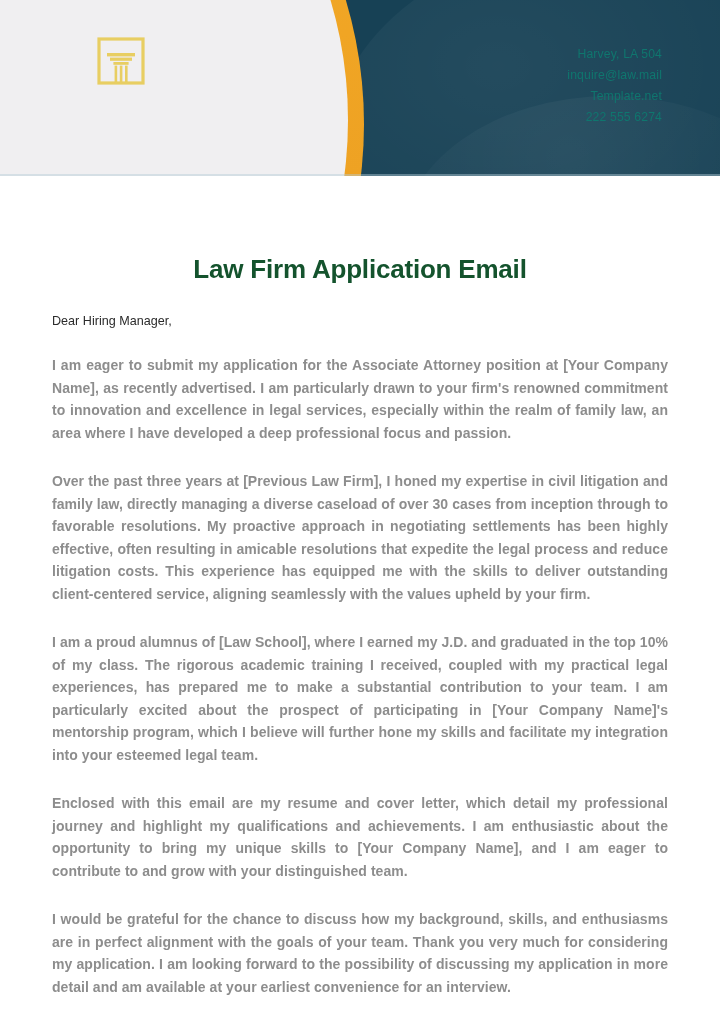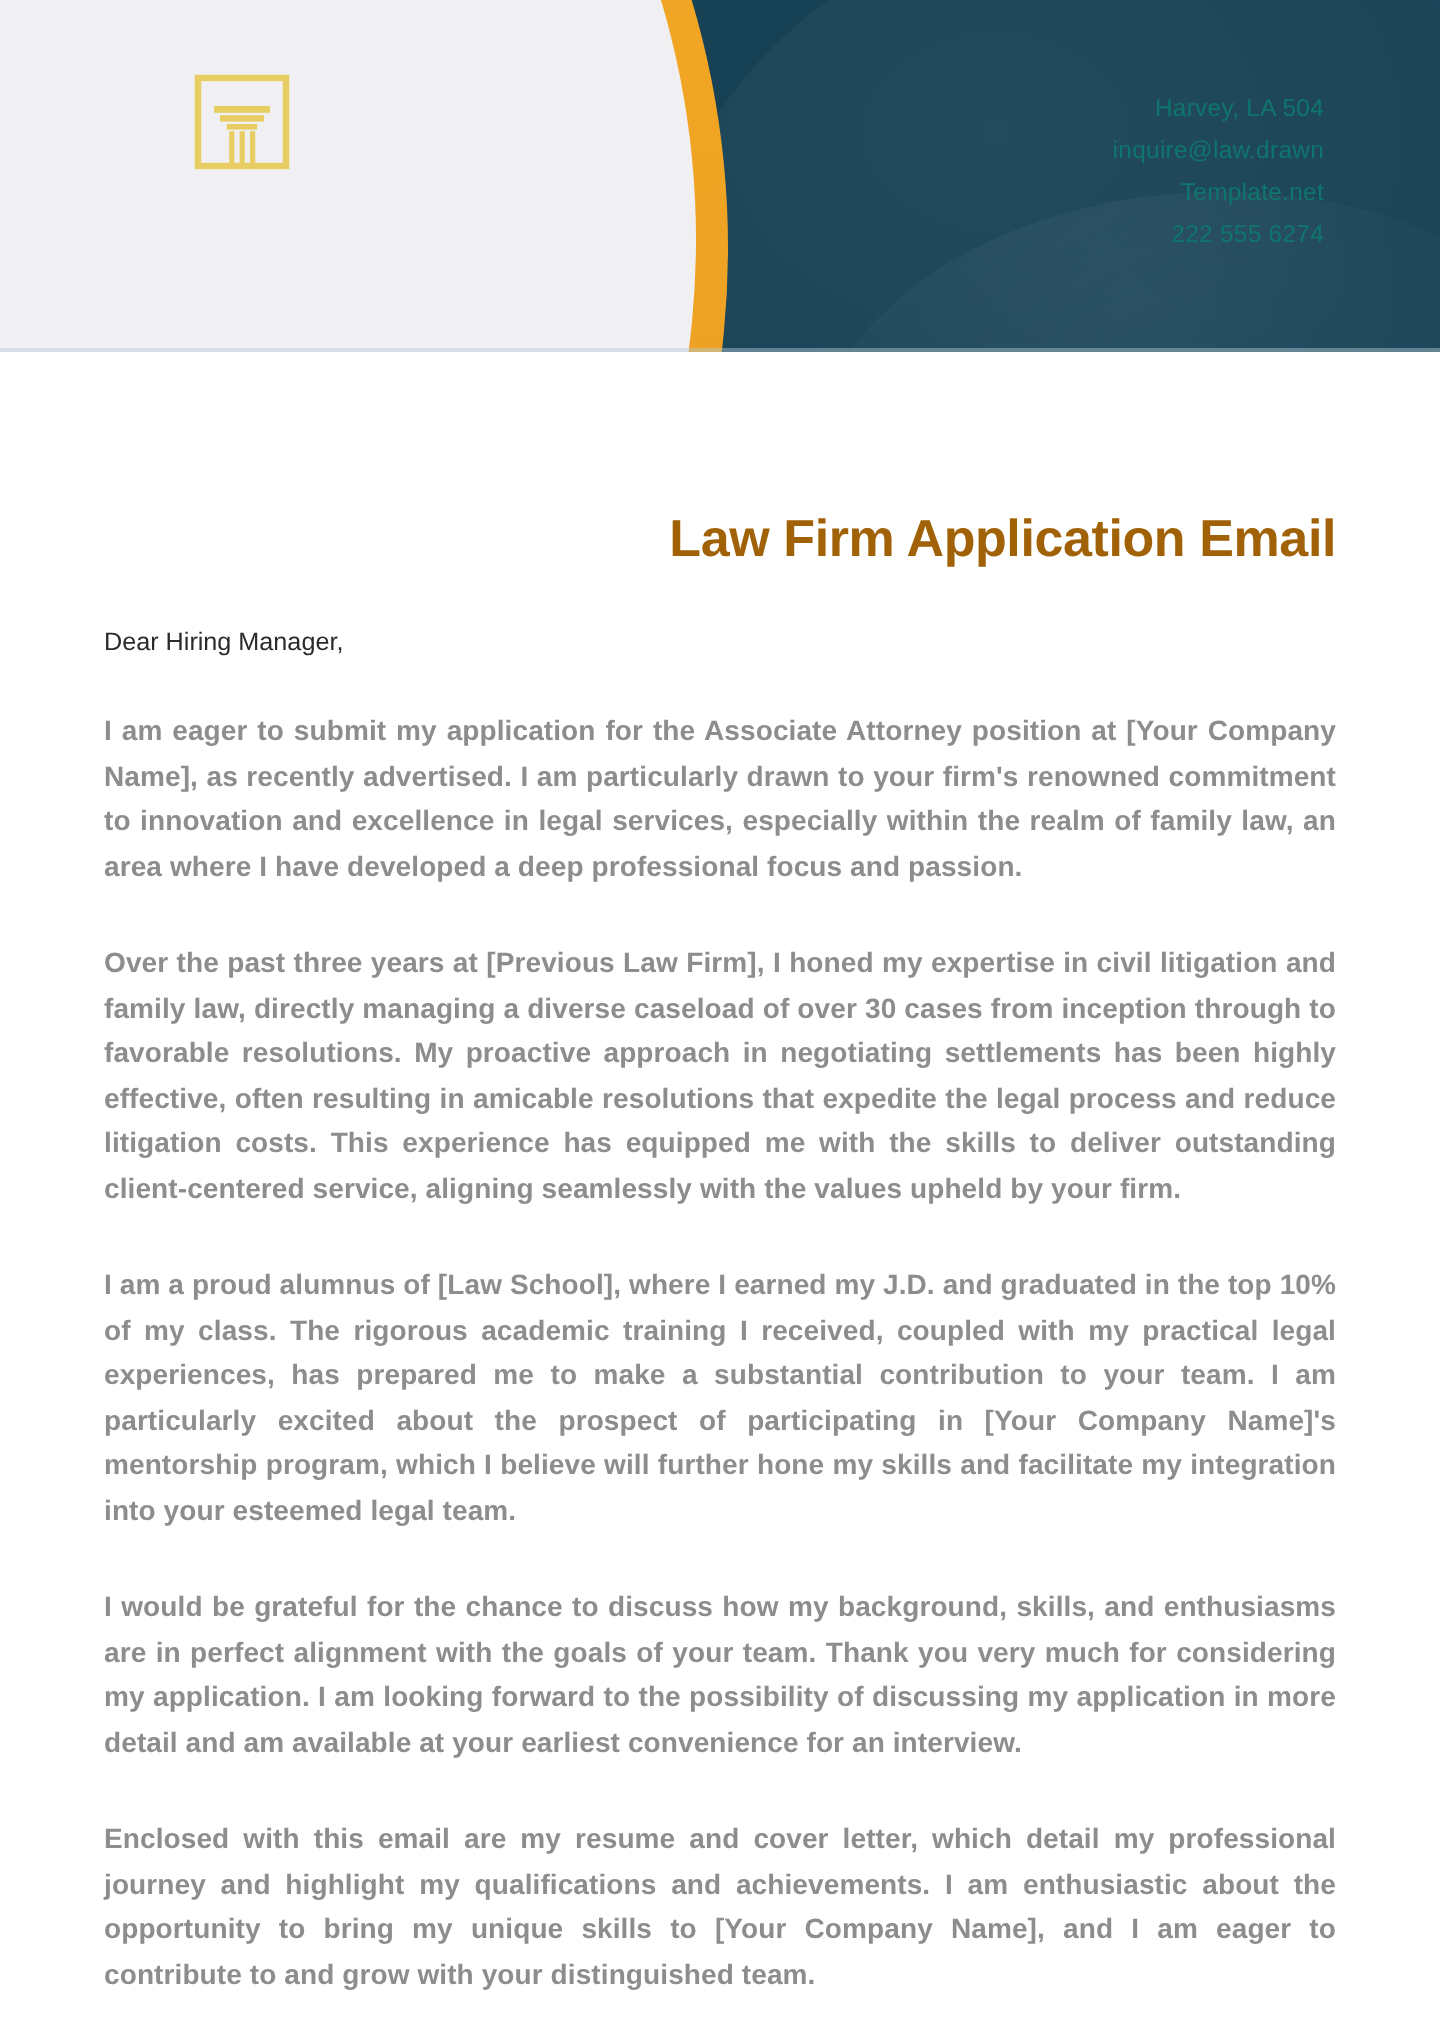--- a/index.html
+++ b/index.html
@@ -114,24 +114,24 @@
     font-size: 12.2px;
     line-height: 21px;
     letter-spacing: 0.15px;
   }
 
   
   .letter {
     padding: 0 52px;
   }
   .doc-title {
-    text-align: right;
+    text-align: center;
     font-size: 26px;
     font-weight: bold;
-    color: #a16207;
+    color: #14532d;
     letter-spacing: -0.2px;
     margin: 78px 0 0 0;
   }
   .subject-line {
     margin-top: 29px;
     font-size: 12.6px;
     color: #8d8d8d;
     letter-spacing: 0.1px;
   }
   .subject-label {
@@ -172,32 +172,32 @@
       <rect x="16" y="21.6" width="22" height="3.2" fill="#e8ce62"></rect>
       <rect x="19.4" y="26" width="15.2" height="2.8" fill="#e8ce62"></rect>
       <rect x="20.6" y="29.6" width="2.6" height="17.4" fill="#e8ce62"></rect>
       <rect x="25.8" y="29.6" width="2.6" height="17.4" fill="#e8ce62"></rect>
       <rect x="31" y="29.6" width="2.6" height="17.4" fill="#e8ce62"></rect>
     </svg>
   </div>
 
   <div class="contact">
     <div>Harvey, LA 504</div>
-    <div>inquire@law.drawn</div>
+    <div>inquire@law.mail</div>
     <div>Template.net</div>
     <div>222 555 6274</div>
   </div>
 </div>
 
 <div class="letter">
 
   <h1 class="doc-title">Law Firm Application Email</h1>
 
 
   <div class="salutation">Dear Hiring Manager,</div>
 
   <p class="para">I am eager to submit my application for the Associate Attorney position at [Your Company Name], as recently advertised. I am particularly drawn to your firm's renowned commitment to innovation and excellence in legal services, especially within the realm of family law, an area where I have developed a deep professional focus and passion.</p>
   <p class="para">Over the past three years at [Previous Law Firm], I honed my expertise in civil litigation and family law, directly managing a diverse caseload of over 30 cases from inception through to favorable resolutions. My proactive approach in negotiating settlements has been highly effective, often resulting in amicable resolutions that expedite the legal process and reduce litigation costs. This experience has equipped me with the skills to deliver outstanding client-centered service, aligning seamlessly with the values upheld by your firm.</p>
   <p class="para">I am a proud alumnus of [Law School], where I earned my J.D. and graduated in the top 10% of my class. The rigorous academic training I received, coupled with my practical legal experiences, has prepared me to make a substantial contribution to your team. I am particularly excited about the prospect of participating in [Your Company Name]'s mentorship program, which I believe will further hone my skills and facilitate my integration into your esteemed legal team.</p>
+  <p class="para">Enclosed with this email are my resume and cover letter, which detail my professional journey and highlight my qualifications and achievements. I am enthusiastic about the opportunity to bring my unique skills to [Your Company Name], and I am eager to contribute to and grow with your distinguished team.</p>
   <p class="para">I would be grateful for the chance to discuss how my background, skills, and enthusiasms are in perfect alignment with the goals of your team. Thank you very much for considering my application. I am looking forward to the possibility of discussing my application in more detail and am available at your earliest convenience for an interview.</p>
-  <p class="para">Enclosed with this email are my resume and cover letter, which detail my professional journey and highlight my qualifications and achievements. I am enthusiastic about the opportunity to bring my unique skills to [Your Company Name], and I am eager to contribute to and grow with your distinguished team.</p>
 
 </div>
 
 </body></html>

